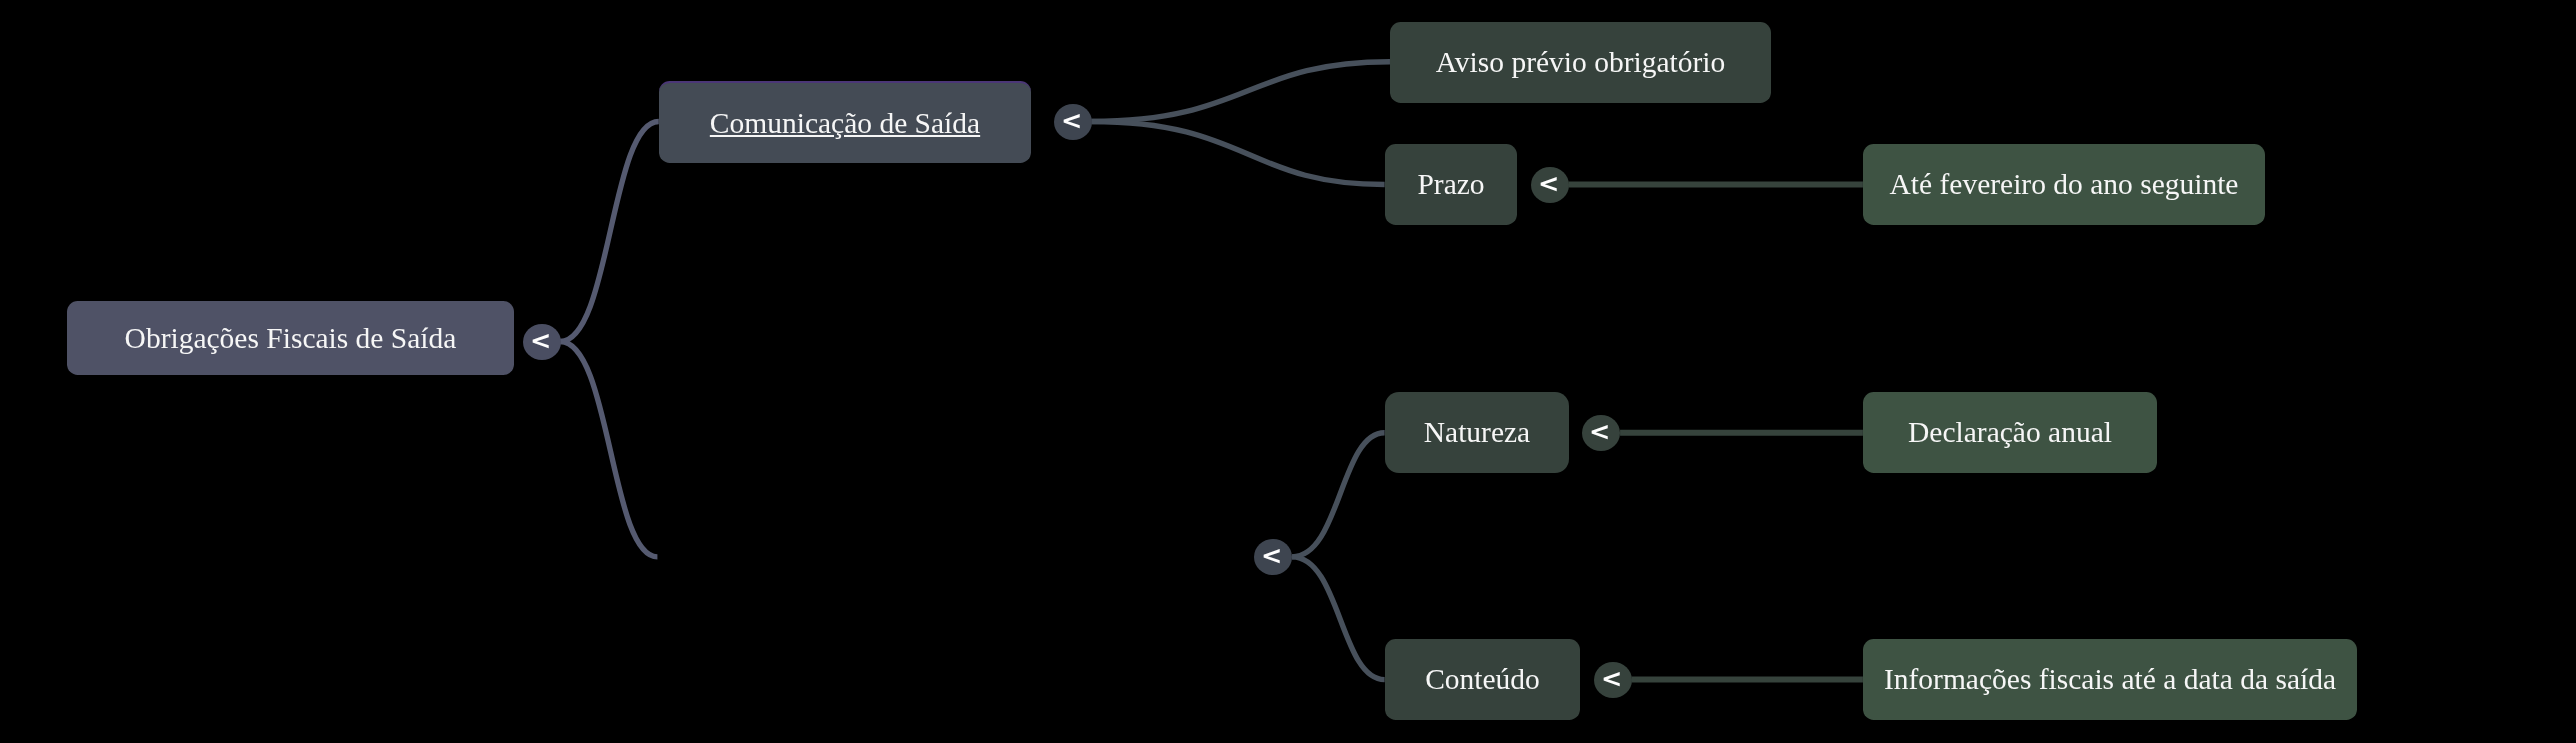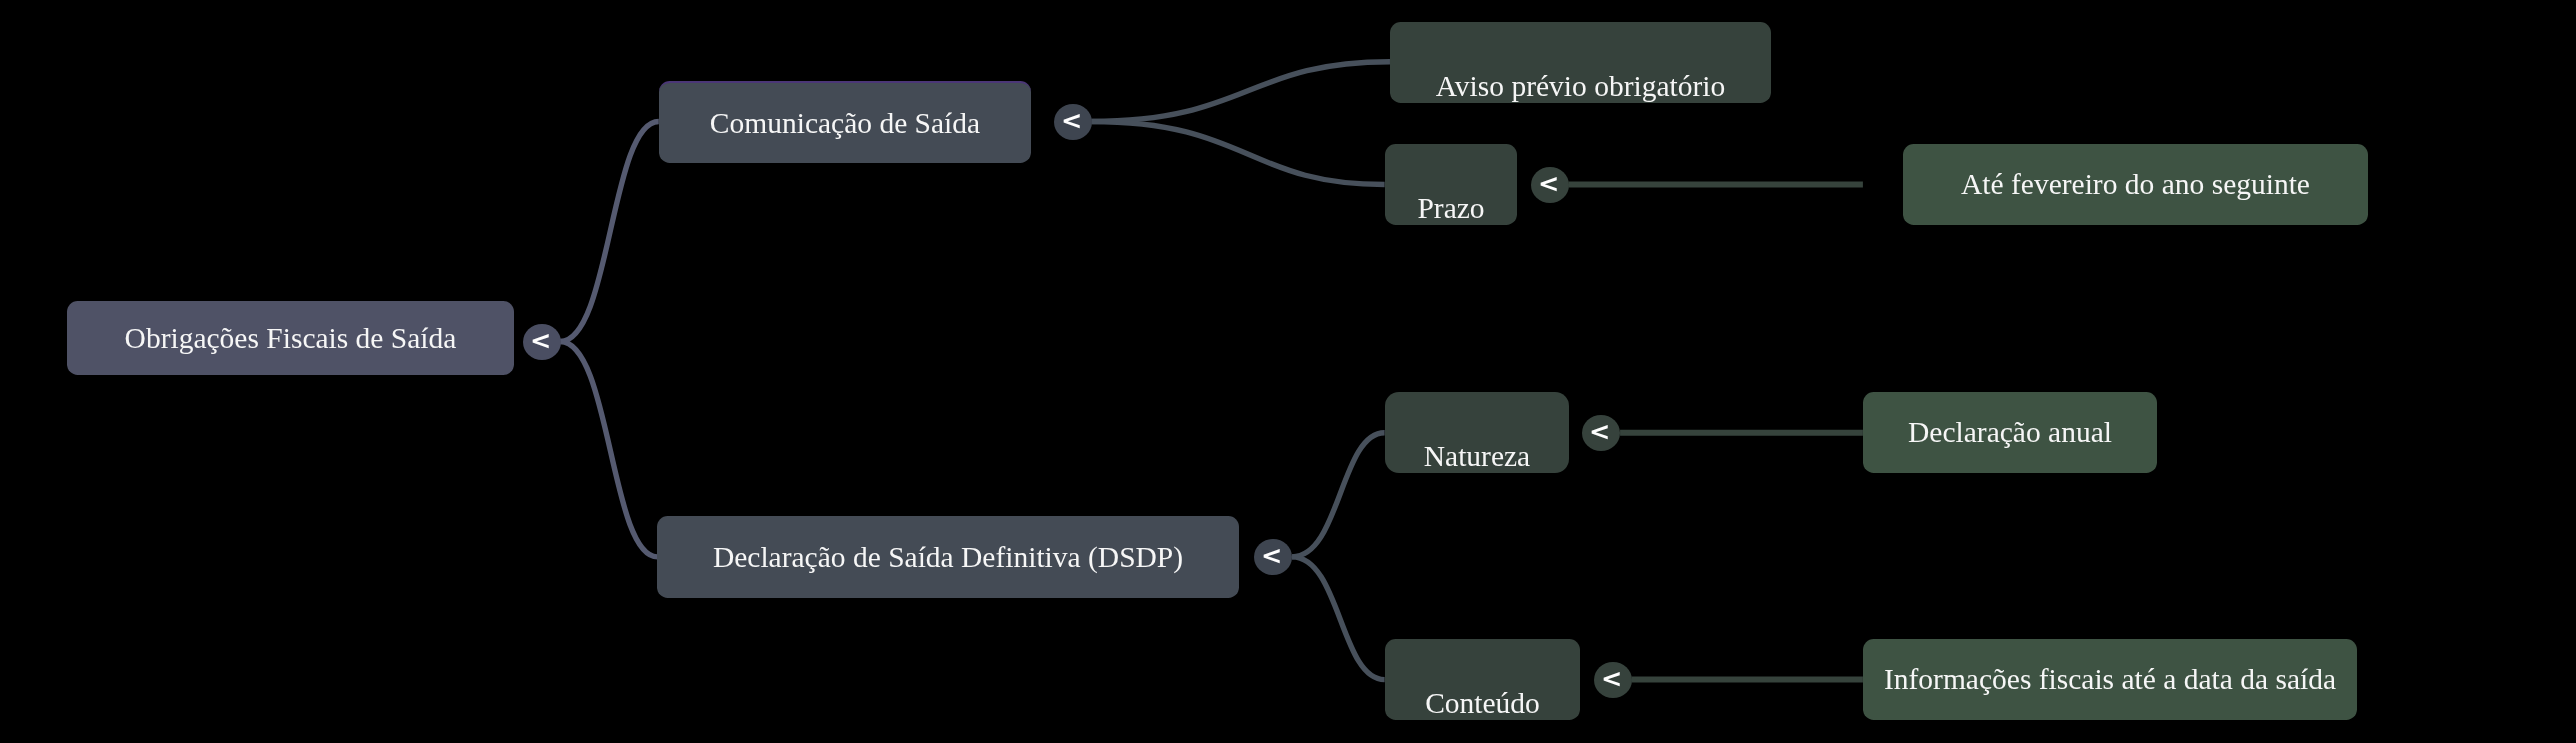--- a/index.html
+++ b/index.html
@@ -20,22 +20,22 @@
     position: absolute;
     box-sizing: border-box;
     display: flex; align-items: center; justify-content: center;
     border-radius: 10.7px;
     color: var(--text, #f6f6f6);
     font-size: 29.5px;
     white-space: nowrap;
     cursor: default;
   }
   .node.root   { background: var(--node_root, #4f5266); }
-  .node.branch { background: var(--node_branch, #444b55); }
-  .node.sub    { background: var(--node_sub, #36423c); align-items: flex-end; }
+  .node.branch { background: var(--node_branch, #444b55); text-decoration: underline; }
+  .node.sub    { background: var(--node_sub, #36423c); }
   .node.leaf   { background: var(--node_leaf, #3e5343); }
   .node.hl-top { border-top: 2px solid var(--highlight_top, #4b3677); }
 
   .toggle {
     position: absolute;
     width: 38px; height: 36px;
     border-radius: 50%;
     display: flex; align-items: center; justify-content: center;
     cursor: pointer;
   }
@@ -76,27 +76,24 @@
   </div>
 
   <div class="node sub" style="left:1390px; top:21.5px; width:381px; height:81px;">
     <span>Aviso prévio obrigatório</span>
   </div>
 
   <div class="node sub" style="left:1385px; top:144px; width:132px; height:81px;">
     <span>Prazo</span>
   </div>
 
-  <div class="node leaf" style="left:1863px; top:144px; width:465px; height:81px;margin-left:40px;">
+  <div class="node leaf" style="left:1863px; top:144px; width:402px; height:81px;">
     <span>Até fevereiro do ano seguinte</span>
   </div>
 
-  <div class="node branch" style="left:657px; top:516px; width:582px; height:82px;">
-    <span>Declaração de Saída Definitiva (DSDP)</span>
-  </div>
 
   <div class="node sub" style="left:1385px; top:392px; width:184px; height:81px;border-radius:14px;">
     <span>Natureza</span>
   </div>
 
   <div class="node sub" style="left:1385px; top:639px; width:195px; height:81px;">
     <span>Conteúdo</span>
   </div>
 
   <div class="node leaf" style="left:1863px; top:392px; width:294px; height:81px;">

